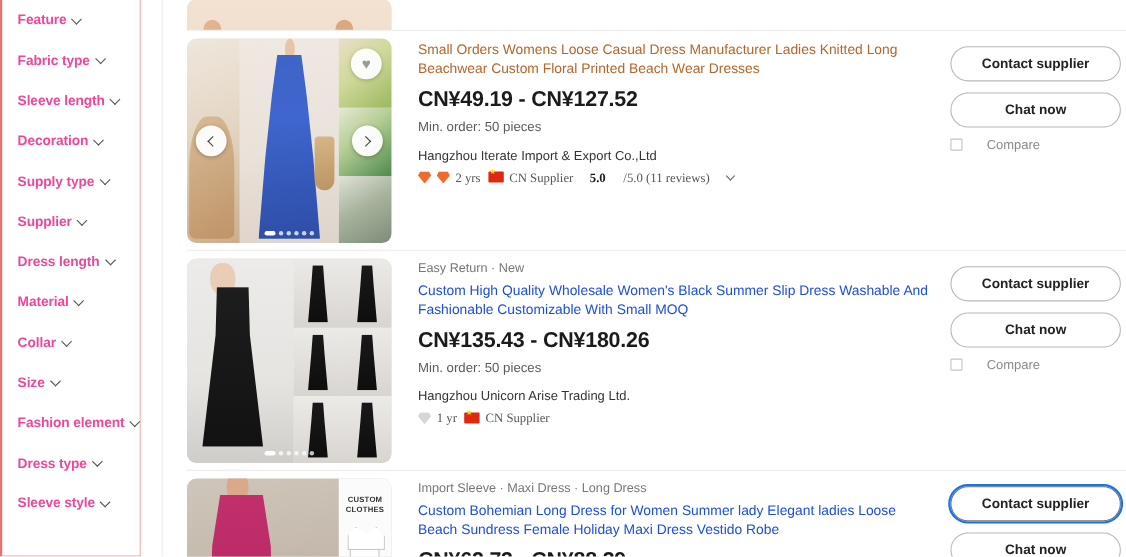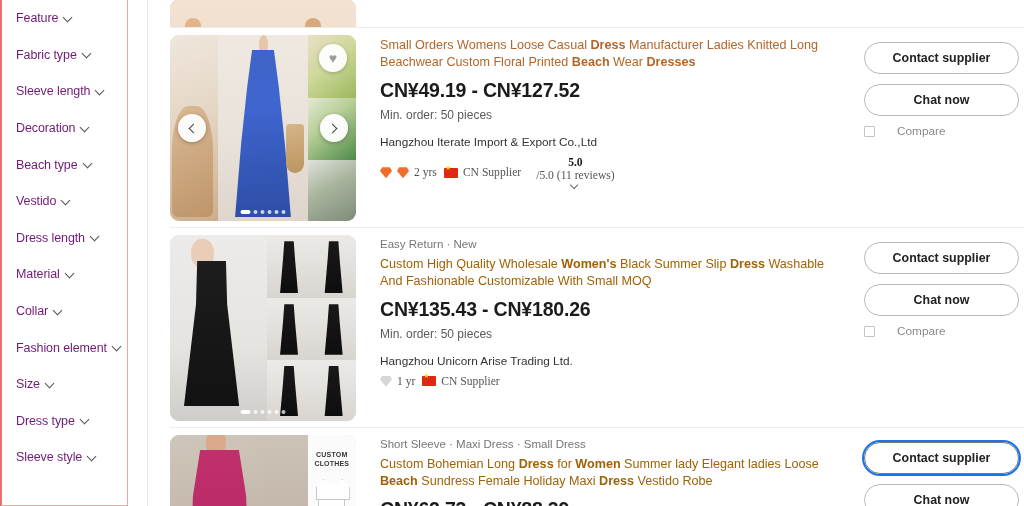--- a/index.html
+++ b/index.html
@@ -29,22 +29,22 @@
     display: flex;
     align-items: center;
     gap: 6px;
     padding-left: 14px;
     height: 36.6px;
     cursor: pointer;
     white-space: nowrap;
   }
   .filter-label {
     font-size: 12.5px;
-    font-weight: normal;
-    color: #701a75;
+    font-weight: bold;
+    color: #ec4899;
     letter-spacing: -0.1px;
   }
   .chev {
     display: inline-block;
     width: 9px; height: 9px;
     position: relative;
     flex: 0 0 9px;
   }
   .chev::before {
     content: "";
@@ -277,27 +277,27 @@
   }
   .tagline {
     font-size: 11.5px;
     color: #767676;
     margin-bottom: 4px;
     line-height: 1.3;
   }
   .title {
     font-size: 12.6px;
     line-height: 1.38;
-    color: #a16207;
+    color: #1d4ed8;
     cursor: pointer;
     margin-bottom: 7px;
     max-width: 480px;
   }
   .title.visited { color: #b2662b; }
-  .title b { font-weight: bold; }
+  .title b { font-weight: normal; }
   .price {
     font-size: 19.5px;
     font-weight: bold;
     color: #1b1b1b;
     letter-spacing: -0.2px;
     margin-bottom: 6px;
   }
   .minorder {
     font-size: 12px;
     color: #5a5a5a;
@@ -327,21 +327,21 @@
   .flag {
     display:inline-block;width:14px;height:10px;background:#de2910;
     position:relative;border-radius:1px;margin-left:2px;
   }
   .flag::after{
     content:"★";position:absolute;left:1px;top:-3px;
     font-size:7px;color:#ffde00;line-height:1;
   }
   .meta .rate-b { font-weight:bold; color:#1b1b1b; }
   .meta .rate-rest { color:#555; }
-  .meta .rate-wrap { margin-left:10px; display:flex; align-items:center; gap:0; cursor:pointer;flex-direction:column; }
+  .meta .rate-wrap { margin-left:10px; display:flex; align-items:center; gap:16px; cursor:pointer; }
   .mini-chev {
     display:inline-block;width:8px;height:8px;position:relative;
   }
   .mini-chev::before{
     content:"";position:absolute;left:0;top:0;width:5px;height:5px;
     border-right:1.2px solid #666;border-bottom:1.2px solid #666;
     transform:rotate(45deg);
   }
 
   
@@ -391,45 +391,45 @@
     </div>
     <div class="filter-item">
       <span class="filter-label">Sleeve length</span>
       <span class="chev"></span>
     </div>
     <div class="filter-item">
       <span class="filter-label">Decoration</span>
       <span class="chev"></span>
     </div>
     <div class="filter-item">
-      <span class="filter-label">Beach type</span>
-      <span class="chev"></span>
-    </div>
-    <div class="filter-item">
-      <span class="filter-label">Vestido</span>
+      <span class="filter-label">Supply type</span>
+      <span class="chev"></span>
+    </div>
+    <div class="filter-item">
+      <span class="filter-label">Supplier</span>
       <span class="chev"></span>
     </div>
     <div class="filter-item">
       <span class="filter-label">Dress length</span>
       <span class="chev"></span>
     </div>
     <div class="filter-item">
       <span class="filter-label">Material</span>
       <span class="chev"></span>
     </div>
     <div class="filter-item">
       <span class="filter-label">Collar</span>
       <span class="chev"></span>
     </div>
     <div class="filter-item">
+      <span class="filter-label">Size</span>
+      <span class="chev"></span>
+    </div>
+    <div class="filter-item">
       <span class="filter-label">Fashion element</span>
-      <span class="chev"></span>
-    </div>
-    <div class="filter-item">
-      <span class="filter-label">Size</span>
       <span class="chev"></span>
     </div>
     <div class="filter-item">
       <span class="filter-label">Dress type</span>
       <span class="chev"></span>
     </div>
     <div class="filter-item">
       <span class="filter-label">Sleeve style</span>
       <span class="chev"></span>
     </div>
@@ -568,21 +568,21 @@
           <div class="pk-right">
             <div class="cc-txt">
               <span>CUSTOM</span><br>
               <span>CLOTHES</span>
             </div>
             <div class="cc-sketch"></div>
           </div>
         </div>
       </div>
       <div class="info">
-        <div class="tagline">Short Sleeve · Maxi Dress · Small Dress</div>
+        <div class="tagline">Import Sleeve · Maxi Dress · Long Dress</div>
         <div class="title">Custom Bohemian Long <b>Dress</b> for <b>Women</b> Summer lady Elegant ladies Loose <b>Beach</b> Sundress Female Holiday Maxi <b>Dress</b> Vestido Robe</div>
         <div class="price">CN¥62.73 - CN¥88.39</div>
       </div>
       <div class="actions">
         <button class="btn focused">Contact supplier</button>
         <button class="btn">Chat now</button>
       </div>
     </div>
 
   </main>

